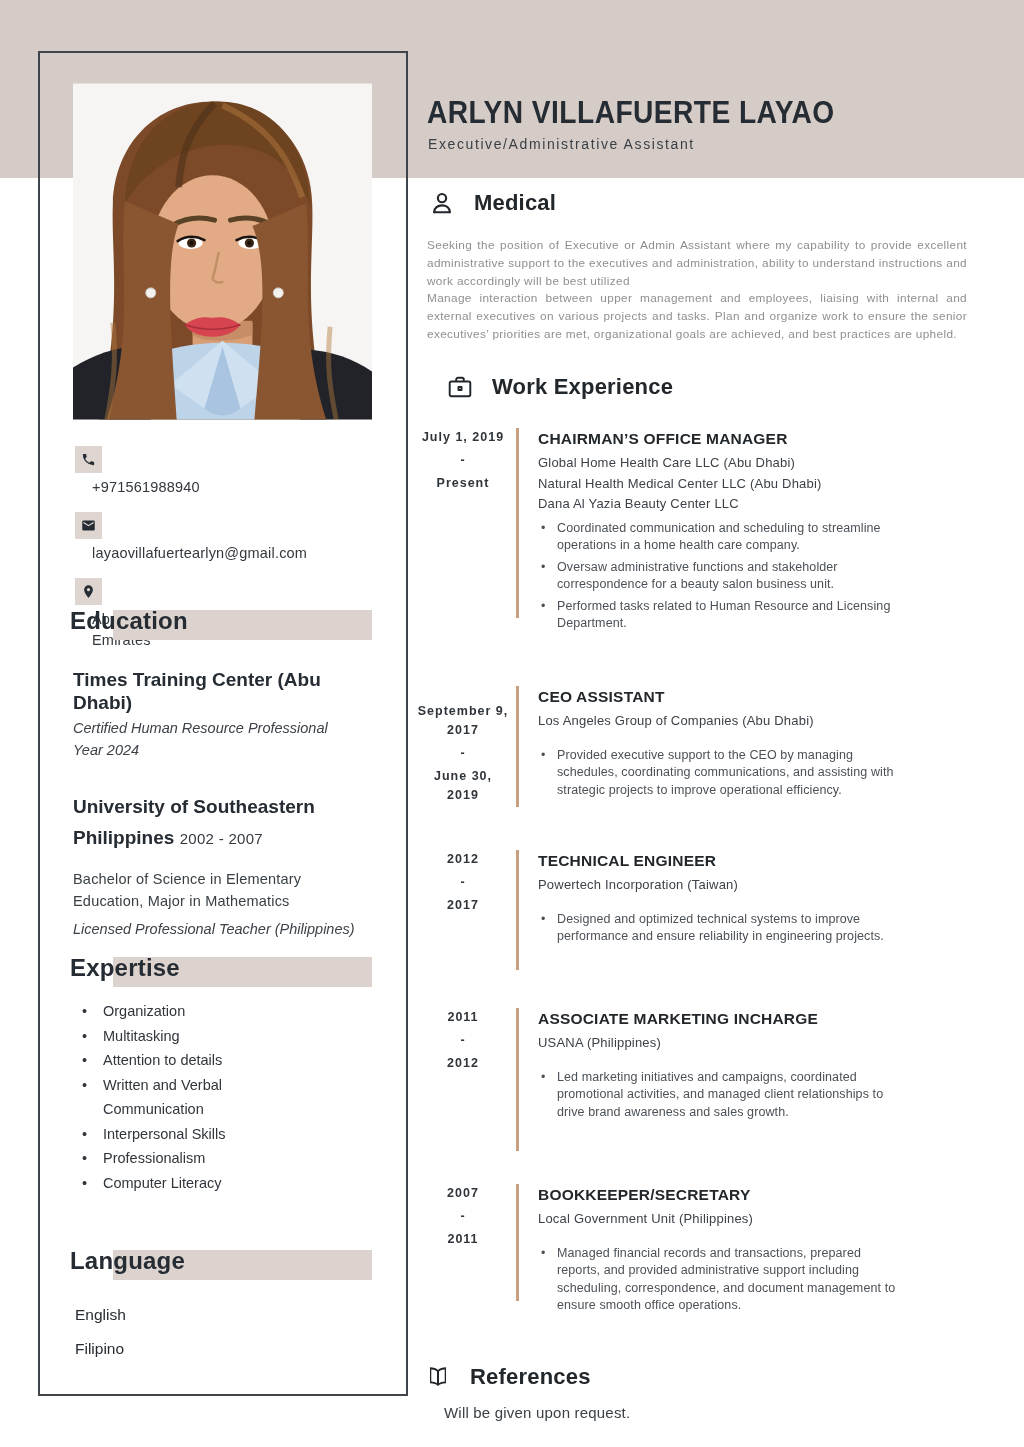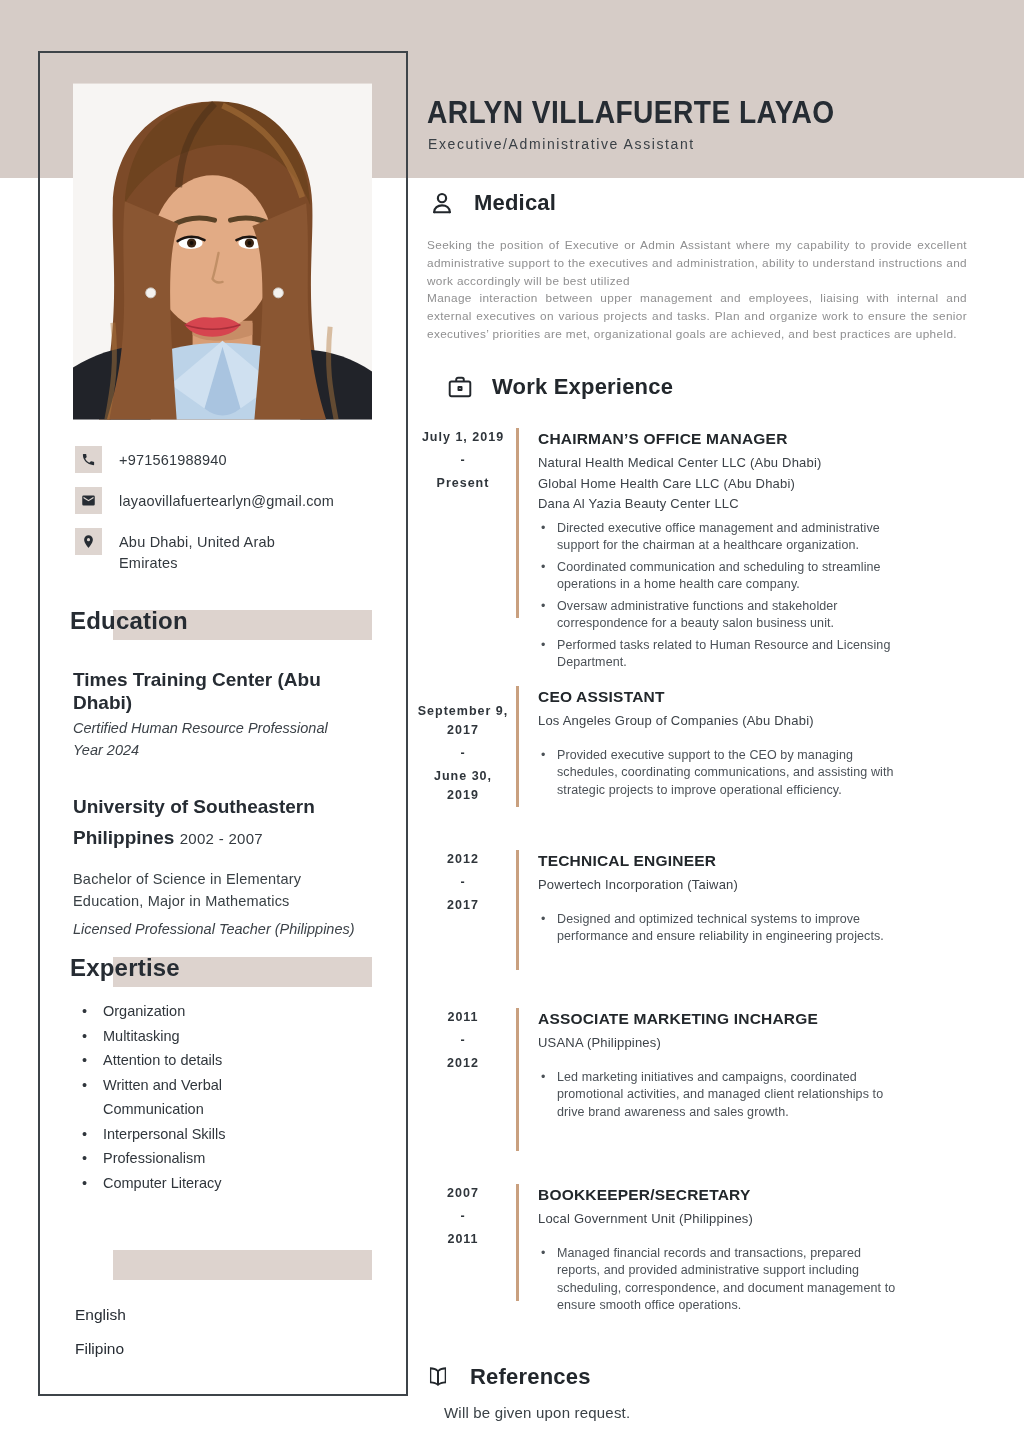--- a/index.html
+++ b/index.html
@@ -20,21 +20,21 @@
 
   
   .band{position:absolute;left:0;top:0;width:1024px;height:178px;background:var(--band);}
 
   
   .sidebar{position:absolute;left:38px;top:51px;width:370px;height:1345px;border:2px solid var(--border);background:transparent;}
   .photo{position:absolute;left:33px;top:30px;width:299px;height:337px;overflow:hidden;}
   .photo svg{display:block;}
 
   .contact{position:absolute;left:35px;top:393px;width:300px;}
-  .c-row{display:flex;align-items:flex-start;margin-bottom:14px;}
+  .c-row{display:flex;align-items:flex-start;margin-bottom:14px;flex-direction:column;}
   .chip{width:27px;height:27px;background:var(--chip);flex:none;display:flex;align-items:center;justify-content:center;}
   .chip svg{width:15px;height:15px;fill:var(--ink);}
   .c-txt{margin-left:17px;margin-top:4px;font-size:14.5px;line-height:21px;color:#32383e;letter-spacing:0.2px;}
   .c-txt.loc{width:190px;}
 
   .sb-head{position:absolute;left:30px;width:312px;height:34px;}
   .sb-head .hl{position:absolute;left:43px;top:3px;width:259px;height:30px;background:var(--hl);}
   .sb-head h2{position:relative;z-index:1;font-size:24px;font-weight:800;color:var(--ink);letter-spacing:0.2px;}
   .head-edu{top:554px;}
   .head-exp{top:901px;}
@@ -203,20 +203,21 @@
       <li>Multitasking</li>
       <li>Attention to details</li>
       <li>Written and Verbal Communication</li>
       <li>Interpersonal Skills</li>
       <li>Professionalism</li>
       <li>Computer Literacy</li>
     </ul>
 
     <div class="sb-head head-lang">
       <span class="hl"></span>
+      <h2>Language</h2>
     </div>
 
     <div class="lang-list">
       <p>English</p>
       <p>Filipino</p>
     </div>
   </aside>
 
   <h1 class="name">ARLYN VILLAFUERTE LAYAO</h1>
   <div class="subtitle">Executive/Administrative Assistant</div>
@@ -246,25 +247,24 @@
 
   <div class="job job-1">
     <div class="dates">
       <p>July 1, 2019</p>
       <p>-</p>
       <p>Present</p>
     </div>
     <div class="tl"></div>
     <div class="content">
       <h3>CHAIRMAN’S OFFICE MANAGER</h3>
+      <div class="company">Global Home Health Care LLC (Abu Dhabi)</div>
       <div class="company">Natural Health Medical Center LLC (Abu Dhabi)</div>
-      <div class="company">Global Home Health Care LLC (Abu Dhabi)</div>
       <div class="company">Dana Al Yazia Beauty Center LLC</div>
       <ul>
-        <li>Directed executive office management and administrative support for the chairman at a healthcare organization.</li>
         <li>Coordinated communication and scheduling to streamline operations in a home health care company.</li>
         <li>Oversaw administrative functions and stakeholder correspondence for a beauty salon business unit.</li>
         <li>Performed tasks related to Human Resource and Licensing Department.</li>
       </ul>
     </div>
   </div>
 
   <div class="job job-2">
     <div class="dates">
       <p>September 9, 2017</p>

